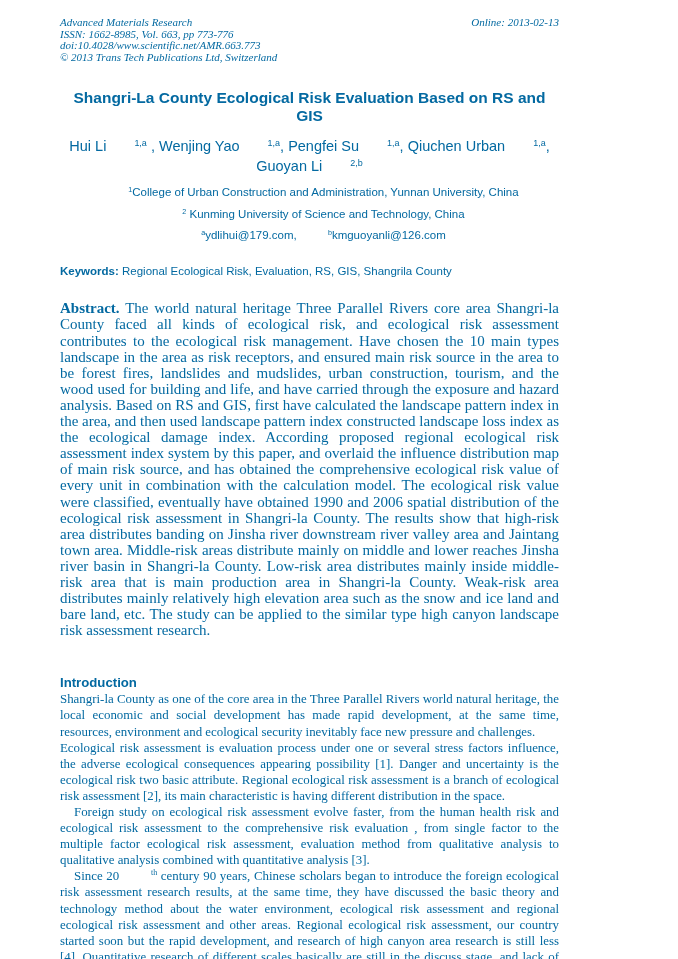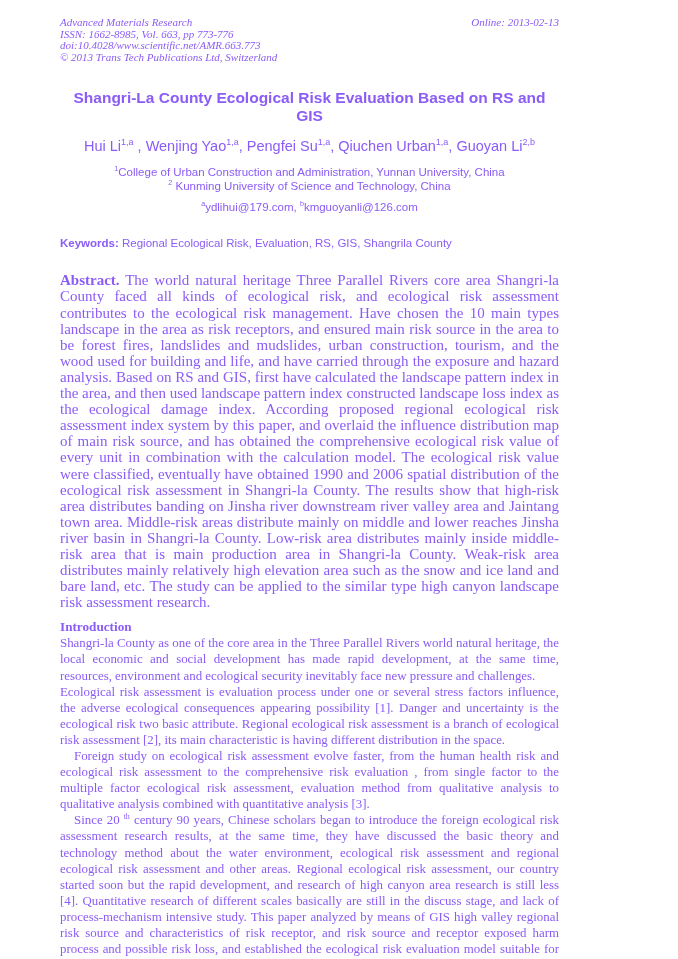--- a/index.html
+++ b/index.html
@@ -6,21 +6,21 @@
     margin: 0;
     padding: 0;
     background: #ffffff;
   }
   .page {
     position: relative;
     width: 619px;
     height: 959px;
     box-sizing: border-box;
     background: #ffffff;
-    color: #8b5cf6;
+    color: #0369a1;
     padding: 17px 60px 0 60px;
     overflow: hidden;
   }
   
   .journal-header {
     display: flex;
     justify-content: space-between;
     align-items: flex-start;
     font-family: "Liberation Serif", serif;
     font-style: italic;
@@ -43,26 +43,28 @@
     margin-top: 11px;
     text-align: center;
     font-family: "Liberation Sans", sans-serif;
     font-size: 14.5px;
     line-height: 20px;
   }
   sup {
     font-size: 62%;
     vertical-align: super;
     line-height: 0;
+    padding-left: 28px;
   }
   .affil-line {
     text-align: center;
     font-family: "Liberation Sans", sans-serif;
     font-size: 11.5px;
     line-height: 14px;
+    margin-top: 8px;
   }
   .affil-line.first { margin-top: 9px; }
   .email-line {
     text-align: center;
     font-family: "Liberation Sans", sans-serif;
     font-size: 11.5px;
     line-height: 14px;
     margin-top: 7px;
   }
 
@@ -79,22 +81,22 @@
   .abstract-block {
     margin-top: 21px;
     font-family: "Liberation Serif", serif;
     font-size: 15px;
     line-height: 16.1px;
     text-align: justify;
   }
   .abstract-block .label { font-weight: bold; }
 
   .section-heading {
-    margin-top: 9px;
-    font-family: Liberation Serif, serif;
+    margin-top: 37px;
+    font-family: Liberation Sans, sans-serif;
     font-weight: bold;
     font-size: 13.2px;
     line-height: 16px;
   }
   .body-paragraphs {
     font-family: "Liberation Serif", serif;
     font-size: 12.9px;
     line-height: 16.1px;
     text-align: justify;
   }

